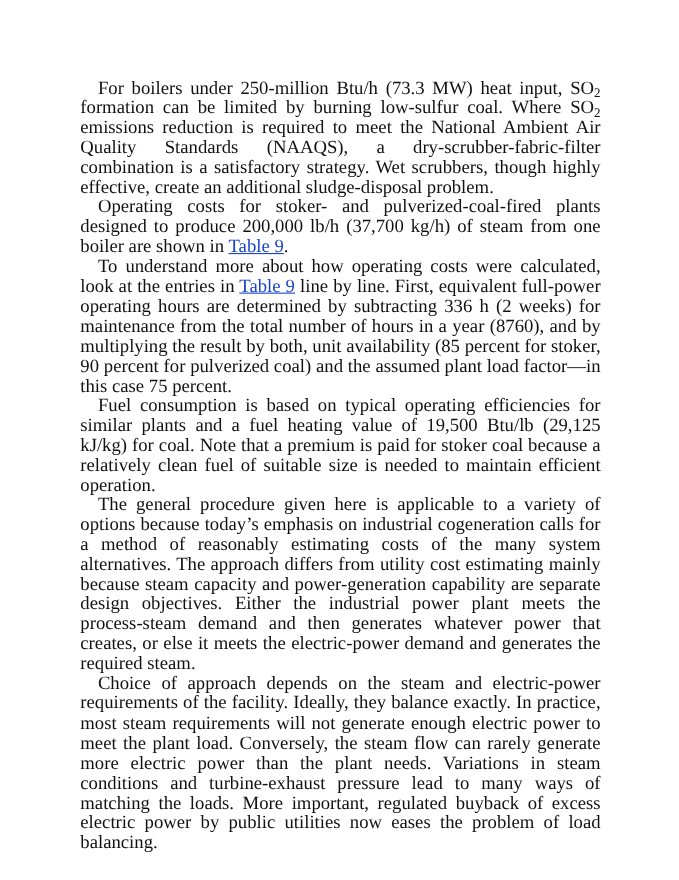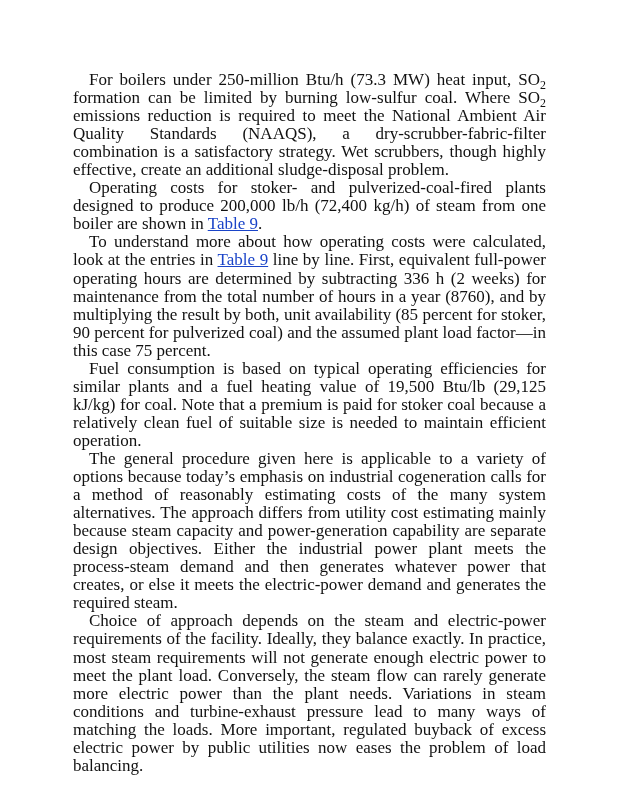--- a/index.html
+++ b/index.html
@@ -40,21 +40,21 @@
   }
 </style>
 </head>
 <body>
 
 <div class="page">
   <p class="para">
     <span>For boilers under 250-million Btu/h (73.3 MW) heat input, SO</span><sub>2</sub><span> formation can be limited by burning low-sulfur coal. Where SO</span><sub>2</sub><span> emissions reduction is required to meet the National Ambient Air Quality Standards (NAAQS), a dry-scrubber-fabric-filter combination is a satisfactory strategy. Wet scrubbers, though highly effective, create an additional sludge-disposal problem.</span>
   </p>
   <p class="para">
-    <span>Operating costs for stoker- and pulverized-coal-fired plants designed to produce 200,000 lb/h (72,400 kg/h) of steam from one boiler are shown in </span><a class="link" href="#">Table 9</a><span>.</span>
+    <span>Operating costs for stoker- and pulverized-coal-fired plants designed to produce 200,000 lb/h (37,700 kg/h) of steam from one boiler are shown in </span><a class="link" href="#">Table 9</a><span>.</span>
   </p>
   <p class="para">
     <span>To understand more about how operating costs were calculated, look at the entries in </span><a class="link" href="#">Table 9</a><span> line by line. First, equivalent full-power operating hours are determined by subtracting 336 h (2 weeks) for maintenance from the total number of hours in a year (8760), and by multiplying the result by both, unit availability (85 percent for stoker, 90 percent for pulverized coal) and the assumed plant load factor—in this case 75 percent.</span>
   </p>
   <p class="para">
     <span>Fuel consumption is based on typical operating efficiencies for similar plants and a fuel heating value of 19,500 Btu/lb (29,125 kJ/kg) for coal. Note that a premium is paid for stoker coal because a relatively clean fuel of suitable size is needed to maintain efficient operation.</span>
   </p>
   <p class="para">
     <span>The general procedure given here is applicable to a variety of options because today’s emphasis on industrial cogeneration calls for a method of reasonably estimating costs of the many system alternatives. The approach differs from utility cost estimating mainly because steam capacity and power-generation capability are separate design objectives. Either the industrial power plant meets the process-steam demand and then generates whatever power that creates, or else it meets the electric-power demand and generates the required steam.</span>
   </p>

